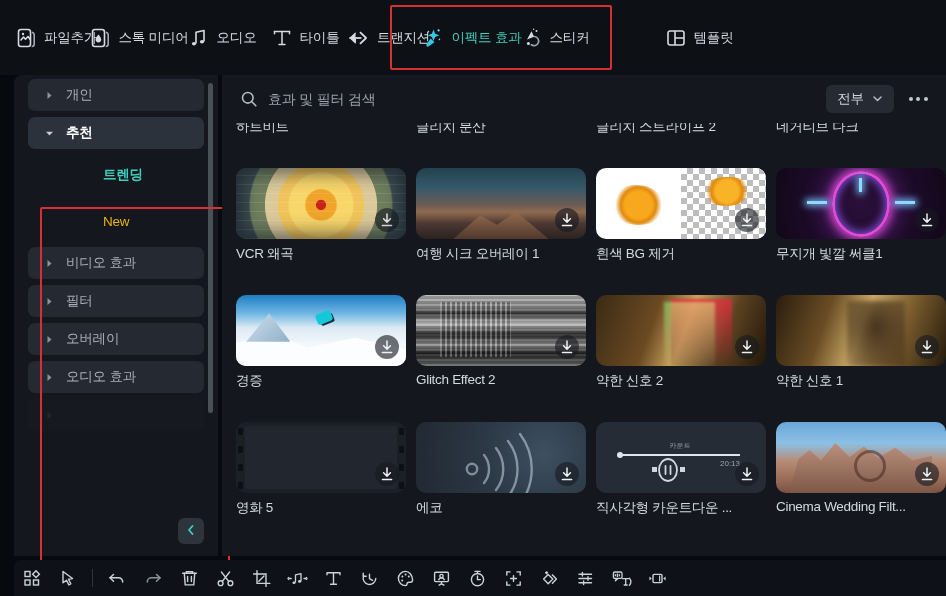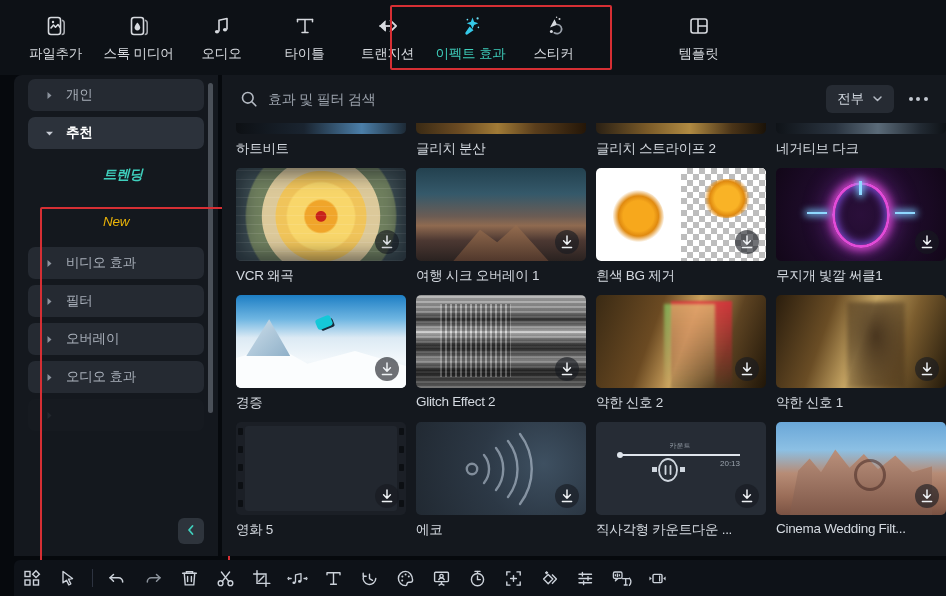--- a/index.html
+++ b/index.html
@@ -13,21 +13,21 @@
   #app { position: relative; width: 946px; height: 596px; background: #06090d; }
 
   
   .topbar {
     position: absolute; left: 0; top: 0; width: 946px; height: 75px;
     background: #0d1116;
     display: flex; align-items: center;
   }
   .topbar-inner { display: flex; align-items: flex-start; padding-left: 14px; }
   .tool {
-    width: 83px; height: 66px; display: flex; flex-direction: column;
+    width: 83px; height: 66px; display: flex; flex-direction: row;
     align-items: center; justify-content: center; gap: 6px;
     cursor: pointer; position: relative;
   }
   .tool .ic { height: 26px; display: flex; align-items: center; justify-content: center; }
   .tool .lb { font-size: 13.5px; color: #d7dadf; white-space: nowrap; letter-spacing: -0.2px; }
   .tool.active .lb { color: #3fd0bd; }
   .tool svg { display: block; }
 
   
   .hl-group {
@@ -53,21 +53,21 @@
   .side-item .arr {
     width: 10px; height: 10px; margin-left: 16px; margin-right: 12px;
     display: flex; align-items: center; justify-content: center;
   }
   .side-item .arr svg { display: block; }
   .side-item .txt { font-size: 13.5px; color: #a9b0ba; letter-spacing: -0.2px; }
   .side-item.selected { background: #2c323b; }
   .side-item.selected .txt { color: #ffffff; font-weight: bold; }
   .side-sub {
     height: 40px; display: flex; align-items: center; justify-content: flex-start;
-    padding-left: 75px; cursor: pointer; margin: 0 14px 6px 14px; font-style: italic;
+    padding-left: 75px; cursor: pointer; margin: 0 14px 6px 14px;
   }
   .side-sub .txt { font-size: 13.5px; color: #eab308; letter-spacing: -0.2px; }
   .side-sub.active .txt { color: #3fd0bd; font-weight: bold; }
   .side-item.faded { opacity: 0.12; }
 
   .side-scrollbar {
     position: absolute; left: 194px; top: 8px; width: 5px; height: 330px;
     background: #4a5058; border-radius: 3px;
   }
   
@@ -115,21 +115,21 @@
     overflow: hidden;
   }
   .grid {
     position: relative; padding: 0 14px;
     display: grid; grid-template-columns: repeat(4, 170px);
     column-gap: 10px; row-gap: 0;
     margin-top: -82px;
   }
   .cell { width: 170px; height: 127px; position: relative; }
   .thumb {
-    width: 170px; height: 93px; border-radius: 5px; overflow: hidden;
+    width: 170px; height: 71px; border-radius: 10px; overflow: hidden;
     position: relative; cursor: pointer; background: #1d2229;
   }
   .cell .cap {
     margin-top: 6px; font-size: 13.5px; color: #d4d9e0;
     white-space: nowrap; overflow: hidden; text-overflow: ellipsis;
     letter-spacing: -0.3px; width: 170px;
   }
   .dl {
     position: absolute; right: 7px; bottom: 7px; width: 24px; height: 24px;
     border-radius: 50%; background: rgba(22,26,32,0.62);

